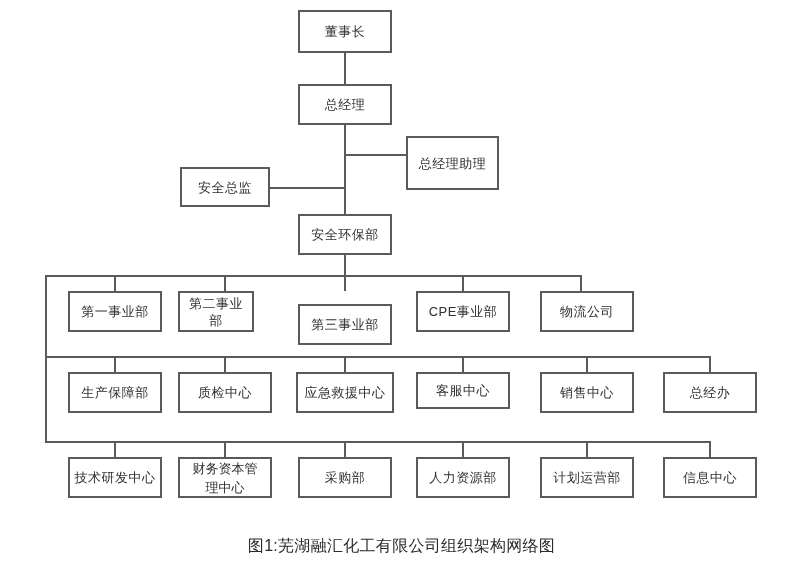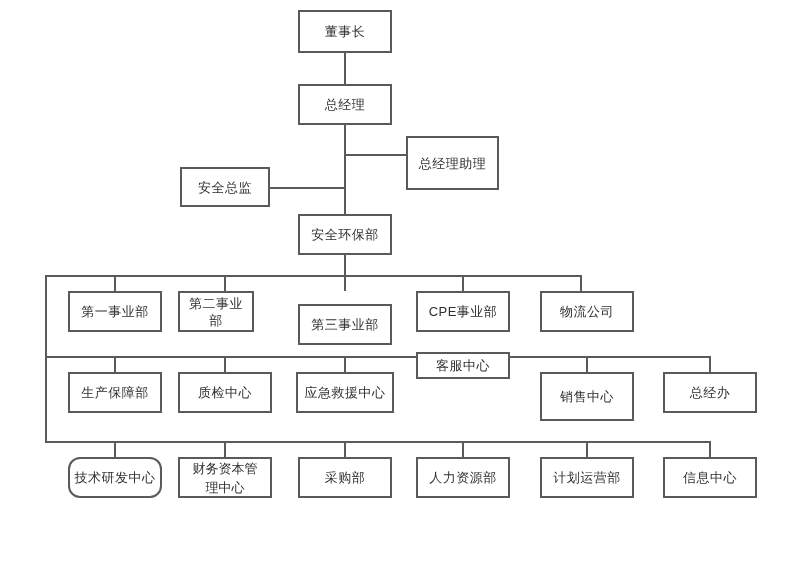--- a/index.html
+++ b/index.html
@@ -108,34 +108,35 @@
   <div class="line v" style="left:114px; top:356px; height:16px;"></div>
   <div class="line v" style="left:224px; top:356px; height:16px;"></div>
   <div class="line v" style="left:344px; top:356px; height:16px;"></div>
   <div class="line v" style="left:462px; top:356px; height:16px;"></div>
   <div class="line v" style="left:586px; top:356px; height:16px;"></div>
   <div class="line v" style="left:709px; top:356px; height:16px;"></div>
 
   <div class="node" style="left:178px; top:372px; width:94px; height:41px;">质检中心</div>
   <div class="node" style="left:68px; top:372px; width:94px; height:41px;">生产保障部</div>
   <div class="node" style="left:296px; top:372px; width:98px; height:41px;">应急救援中心</div>
-  <div class="node" style="left:416px; top:352px; width:94px; height:27px;">客服中心</div>
-  <div class="node" style="left:540px; top:372px; width:94px; height:49px;">销售中心</div>
+  <div class="node" style="left:416px; top:372px; width:94px; height:37px;">客服中心</div>
+  <div class="node" style="left:540px; top:372px; width:94px; height:41px;">销售中心</div>
   <div class="node" style="left:663px; top:372px; width:94px; height:41px;">总经办</div>
 
   <div class="line h" style="left:45px; top:441px; width:666px;"></div>
 
   <div class="line v" style="left:114px; top:441px; height:16px;"></div>
   <div class="line v" style="left:224px; top:441px; height:16px;"></div>
   <div class="line v" style="left:344px; top:441px; height:16px;"></div>
   <div class="line v" style="left:462px; top:441px; height:16px;"></div>
   <div class="line v" style="left:586px; top:441px; height:16px;"></div>
   <div class="line v" style="left:709px; top:441px; height:16px;"></div>
 
-  <div class="node" style="left:68px; top:457px; width:94px; height:41px;border-radius:12px;">技术研发中心</div>
+  <div class="node" style="left:68px; top:457px; width:94px; height:41px;">技术研发中心</div>
   <div class="node wrap" style="left:178px; top:457px; width:94px; height:41px;">财务资本管理中心</div>
   <div class="node" style="left:298px; top:457px; width:94px; height:41px;">采购部</div>
   <div class="node" style="left:540px; top:457px; width:94px; height:41px;">计划运营部</div>
   <div class="node" style="left:416px; top:457px; width:94px; height:41px;">人力资源部</div>
   <div class="node" style="left:663px; top:457px; width:94px; height:41px;font-family:Liberation Serif, serif;">信息中心</div>
 
+  <div id="caption">图1:芜湖融汇化工有限公司组织架构网络图</div>
 
 </div>
 
 </body></html>

